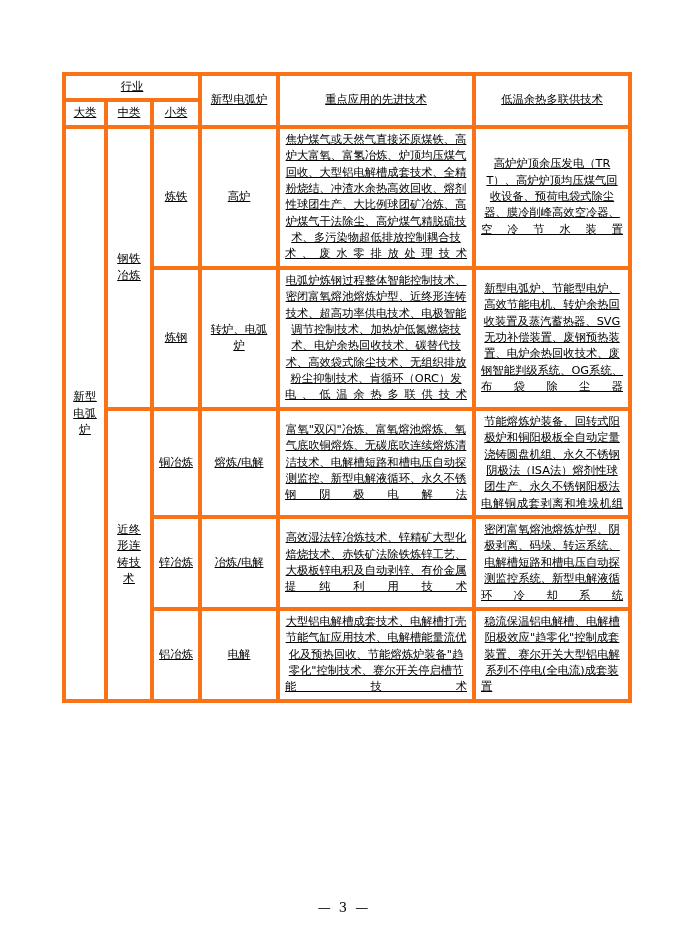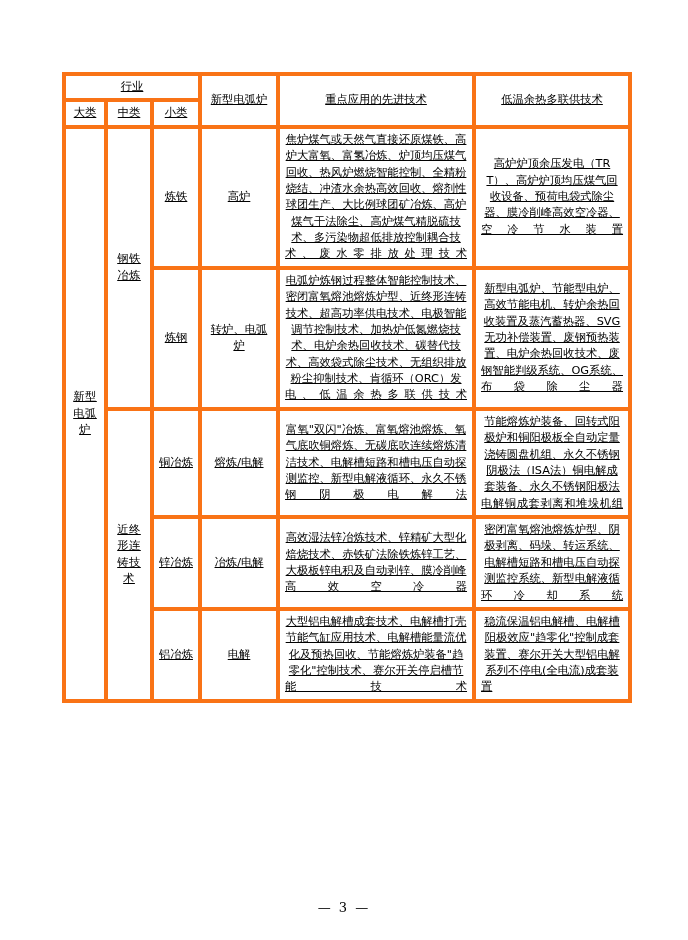--- a/index.html
+++ b/index.html
@@ -102,40 +102,40 @@
         <th class="hdr-cell">中类</th>
         <th class="hdr-cell">小类</th>
       </tr>
     </thead>
     <tbody>
       <tr>
         <td class="cell-vert" rowspan="5">新型电弧炉</td>
         <td class="cell-vert" rowspan="2">钢铁冶炼</td>
         <td>炼铁</td>
         <td>高炉</td>
-        <td class="cell-justify">焦炉煤气或天然气直接还原煤铁、高炉大富氧、富氢冶炼、炉顶均压煤气回收、热风炉燃烧智能控制、全精粉烧结、冲渣水余热高效回收、熔剂性球团生产、大比例球团矿冶炼、高炉煤气干法除尘、高炉煤气精脱硫技术、多污染物超低排放控制耦合技术、废水零排放处理技术</td>
+        <td class="cell-justify">焦炉煤气或天然气直接还原煤铁、高炉大富氧、富氢冶炼、炉顶均压煤气回收、大型铝电解槽成套技术、全精粉烧结、冲渣水余热高效回收、熔剂性球团生产、大比例球团矿冶炼、高炉煤气干法除尘、高炉煤气精脱硫技术、多污染物超低排放控制耦合技术、废水零排放处理技术</td>
         <td class="cell-justify">高炉炉顶余压发电（TRT）、高炉炉顶均压煤气回收设备、预荷电袋式除尘器、膜冷削峰高效空冷器、空冷节水装置</td>
       </tr>
       <tr>
         <td>炼钢</td>
         <td>转炉、电弧炉</td>
         <td class="cell-justify">电弧炉炼钢过程整体智能控制技术、密闭富氧熔池熔炼炉型、近终形连铸技术、超高功率供电技术、电极智能调节控制技术、加热炉低氮燃烧技术、电炉余热回收技术、碳替代技术、高效袋式除尘技术、无组织排放粉尘抑制技术、肯循环（ORC）发电、低温余热多联供技术</td>
         <td class="cell-justify">新型电弧炉、节能型电炉、高效节能电机、转炉余热回收装置及蒸汽蓄热器、SVG无功补偿装置、废钢预热装置、电炉余热回收技术、废钢智能判级系统、OG系统、布袋除尘器</td>
       </tr>
       <tr>
         <td class="cell-vert" rowspan="3">近终形连铸技术</td>
         <td>铜冶炼</td>
         <td>熔炼/电解</td>
         <td class="cell-justify">富氧"双闪"冶炼、富氧熔池熔炼、氧气底吹铜熔炼、无碳底吹连续熔炼清洁技术、电解槽短路和槽电压自动探测监控、新型电解液循环、永久不锈钢阴极电解法</td>
-        <td class="cell-justify">节能熔炼炉装备、回转式阳极炉和铜阳极板全自动定量浇铸圆盘机组、永久不锈钢阴极法（ISA法）铜电解成套装备、永久不锈钢阳极法电解铜成套剥离和堆垛机组</td>
+        <td class="cell-justify">节能熔炼炉装备、回转式阳极炉和铜阳极板全自动定量浇铸圆盘机组、永久不锈钢阴极法（ISA法）熔剂性球团生产、永久不锈钢阳极法电解铜成套剥离和堆垛机组</td>
       </tr>
       <tr>
         <td>锌冶炼</td>
         <td>冶炼/电解</td>
-        <td class="cell-justify">高效湿法锌冶炼技术、锌精矿大型化焙烧技术、赤铁矿法除铁炼锌工艺、大极板锌电积及自动剥锌、膜冷削峰高效空冷器</td>
+        <td class="cell-justify">高效湿法锌冶炼技术、锌精矿大型化焙烧技术、赤铁矿法除铁炼锌工艺、大极板锌电积及自动剥锌、有价金属提纯利用技术</td>
         <td class="cell-justify">密闭富氧熔池熔炼炉型、阴极剥离、码垛、转运系统、电解槽短路和槽电压自动探测监控系统、新型电解液循环冷却系统</td>
       </tr>
       <tr>
         <td>铝冶炼</td>
         <td>电解</td>
         <td class="cell-justify">大型铝电解槽成套技术、电解槽打壳节能气缸应用技术、电解槽能量流优化及预热回收、节能熔炼炉装备"趋零化"控制技术、赛尔开关停启槽节能技术</td>
         <td class="cell-justify">稳流保温铝电解槽、电解槽阳极效应"趋零化"控制成套装置、赛尔开关大型铝电解系列不停电(全电流)成套装置</td>
       </tr>
     </tbody>
   </table>

